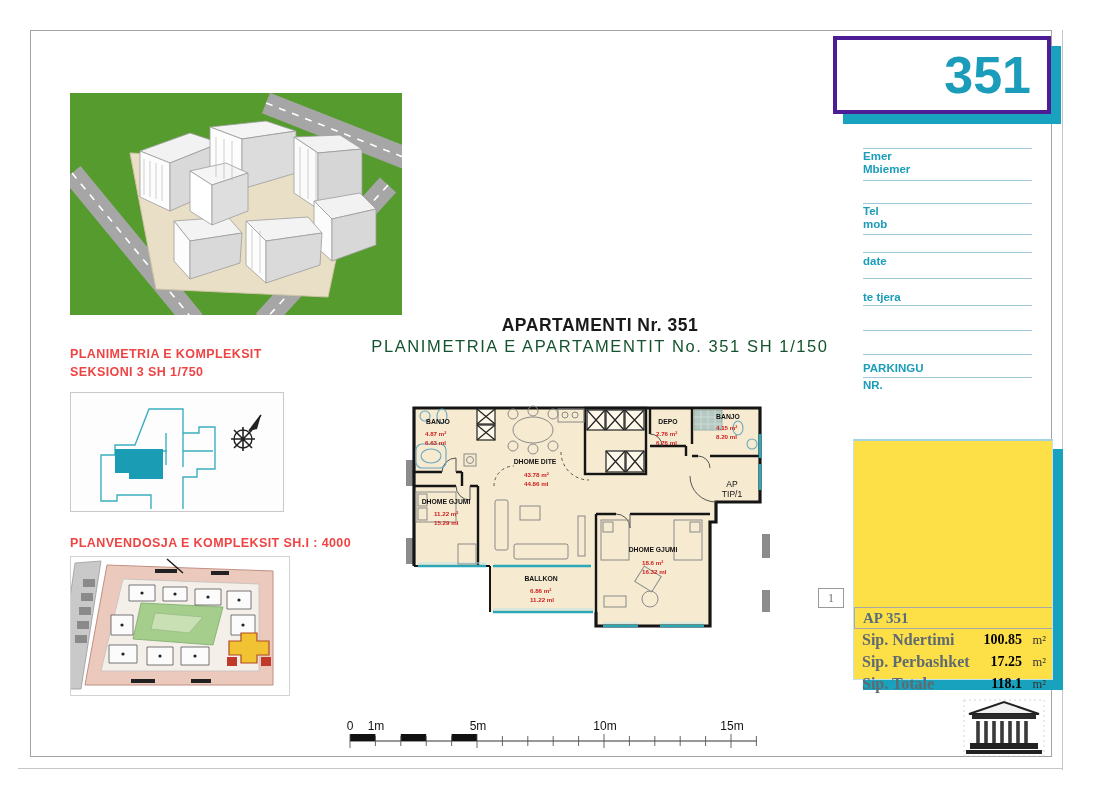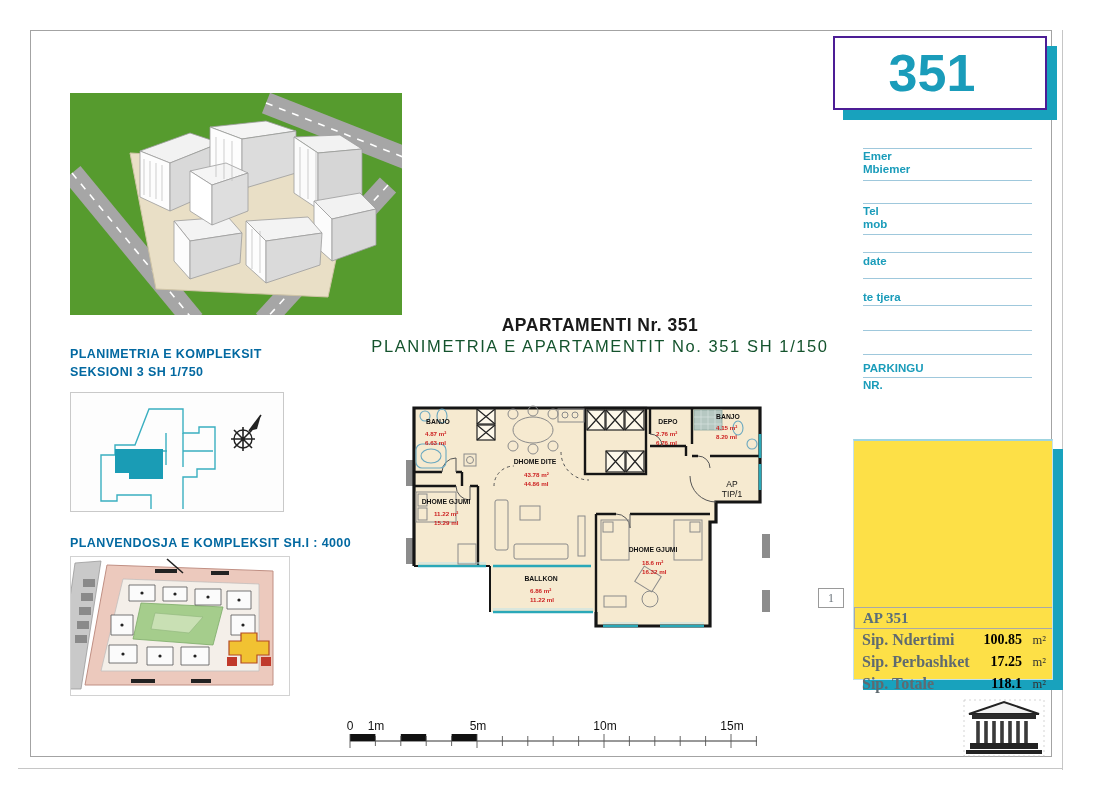--- a/index.html
+++ b/index.html
@@ -4,29 +4,29 @@
 <style>
   html,body{margin:0;padding:0;background:#e8e8e8;}
   #sheet{position:relative;width:1116px;height:786px;background:#ffffff;overflow:hidden;
          font-family:"Liberation Sans",sans-serif;color:#1a1a1a;}
   .abs{position:absolute;}
   
   .frame{left:30px;top:30px;width:1020px;height:725px;border:1px solid #a3a3a3;}
   .frame-r{left:1062px;top:30px;width:1px;height:740px;background:#c6c6c6;}
   .frame-b{left:18px;top:768px;width:1045px;height:1px;background:#c6c6c6;}
   
-  .h-left{font-weight:bold;font-size:12.5px;letter-spacing:.4px;color:#0369a1;}
+  .h-left{font-weight:bold;font-size:12.5px;letter-spacing:.4px;color:#ef4444;}
   .keyplan-box{left:70px;top:392px;width:212px;height:118px;border:1px solid #c9c9c9;background:#fdfdfd;}
   .siteplan-box{left:70px;top:556px;width:218px;height:138px;border:1px solid #d2d2d2;background:#fff;}
   
   .title-main{left:350px;top:315px;width:500px;text-align:center;font-size:17.5px;font-weight:bold;letter-spacing:.5px;}
   .title-sub{left:330px;top:337px;width:540px;text-align:center;font-size:16.5px;letter-spacing:1.6px;color:#14532d;}
   
-  .card-351{left:833px;top:36px;width:210px;height:70px;background:#fff;border:2px solid #4c1d95;
-            box-shadow:10px 10px 0 0 #18a2bd;text-align:center;}
+  .card-351{left:833px;top:36px;width:210px;height:70px;background:#fff;border:4px solid #4c1d95;
+            box-shadow:10px 10px 0 0 #18a2bd;text-align:right;}
   .card-351 span{display:block;margin:4px 16px 0 0;font-size:52px;line-height:62px;font-weight:bold;color:#1a9cba;}
   
   .f-line{height:1px;background:#9fc8dc;width:169px;left:863px;}
   .f-lbl{left:863px;color:#1a9cba;font-weight:bold;font-size:11.5px;}
   
   .bigcard{left:853px;top:439px;width:198px;height:238px;background:#fde047;border:1px solid #c4e2ea;
            border-top:2px solid #9fd4e0;box-shadow:10px 10px 0 0 #18a2bd;}
   .bigcard .blank{height:166px;}
   .tbl{font-family:"Liberation Serif",serif;}
   .tbl-head{border:1px solid #a8a8a8;border-right:none;height:20px;line-height:20px;padding-left:8px;

